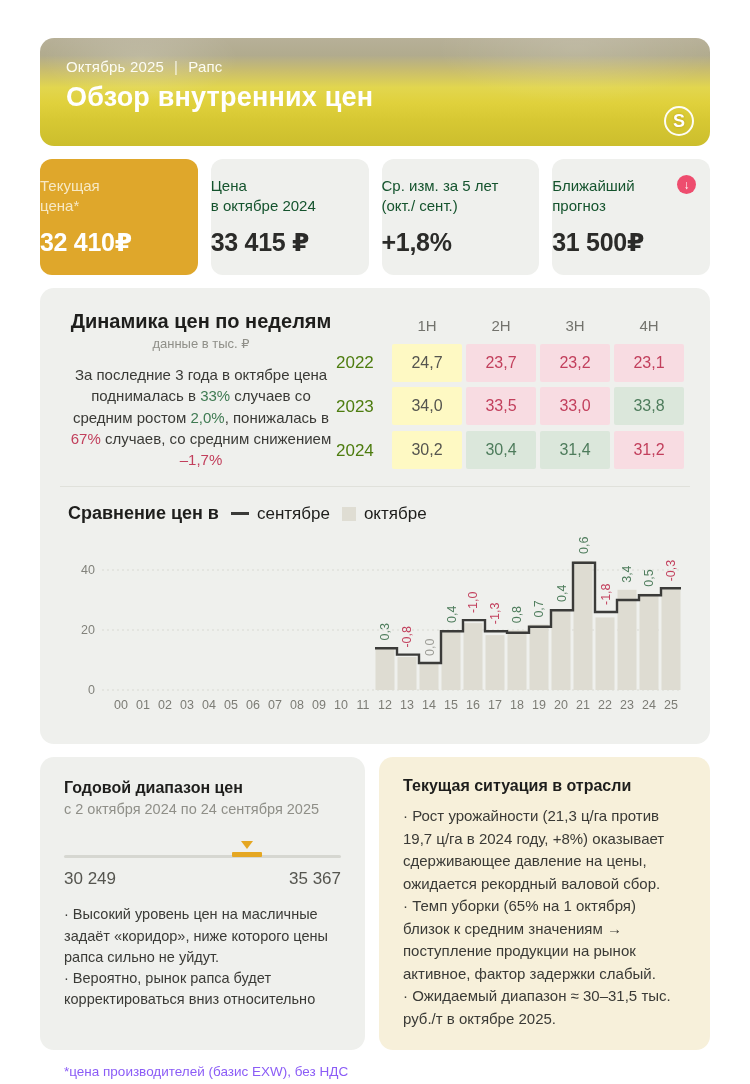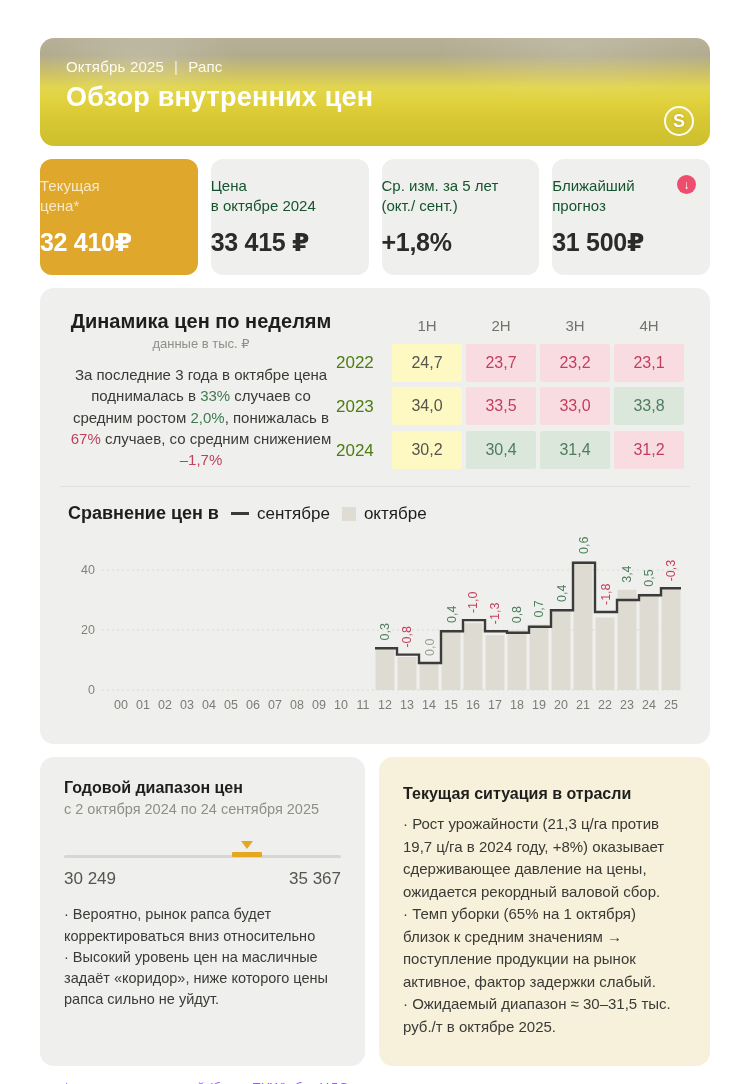--- a/index.html
+++ b/index.html
@@ -69,21 +69,21 @@
   .chart-title { font-weight:bold; }
   .legend-item { display:flex; align-items:center; gap:8px; font-size:17px; color:#1e1e1c; }
   .lg-line { width:18px; height:3px; background:#3b3b39; }
   .lg-square { width:14px; height:14px; background:#dfddd3; }
   .chart-wrap { margin-top:4px; }
   svg text { font-family:"Liberation Sans","DejaVu Sans",sans-serif; }
 
   
   .bottom-row { display:flex; gap:14px; margin-top:13px; align-items:stretch; }
   .range-panel { flex:0 0 325px; padding:22px 24px; }
-  .beige-panel { flex:1 1 auto; background:#f7f0da; padding:28px 24px; }
+  .beige-panel { flex:1 1 auto; background:#f7f0da; padding:20px 24px; }
   .card-title { font-size:16px; font-weight:bold; color:#1e1e1c; }
   .card-sub { margin-top:4px; font-size:14.5px; color:#8f8f88; }
   .range-track { position:relative; margin-top:38px; height:3px; background:#d6d7d1; border-radius:2px; }
   .range-marker { position:absolute; top:-14px; transform:translateX(-50%); display:flex; flex-direction:column; align-items:center; }
   .rm-tri { width:0; height:0; border-left:6px solid transparent; border-right:6px solid transparent; border-top:8px solid #e5a722; }
   .rm-dash { width:30px; height:5px; background:#e5a722; margin-top:3px; border-radius:1px; }
   .range-labels { display:flex; justify-content:space-between; margin-top:11px; font-size:17px; color:#55554f; }
   .bullets { margin-top:15px; }
   .bullet { font-size:14.5px; line-height:1.45; color:#3a3a36; }
   .beige-panel .bullet { font-size:15px; line-height:1.5; }
@@ -249,22 +249,22 @@
         <div class="range-marker" id="rangeMarker" style="left: 66%;">
           <div class="rm-tri"></div>
           <div class="rm-dash"></div>
         </div>
       </div>
       <div class="range-labels">
         <span>30 249</span>
         <span>35 367</span>
       </div>
       <div class="bullets" id="rangeBullets">
+          <div class="bullet">· Высокий уровень цен на масличные задаёт «коридор», ниже которого цены рапса сильно не уйдут.</div>
           <div class="bullet">· Вероятно, рынок рапса будет корректироваться вниз относительно</div>
-          <div class="bullet">· Высокий уровень цен на масличные задаёт «коридор», ниже которого цены рапса сильно не уйдут.</div>
         </div>
     </div>
 
     <div class="beige-panel panel">
       <div class="card-title">Текущая ситуация в отрасли</div>
       <div class="bullets" id="sitBullets">
           <div class="bullet">· Рост урожайности (21,3 ц/га против 19,7 ц/га в 2024 году, +8%) оказывает сдерживающее давление на цены, ожидается рекордный валовой сбор.</div>
           <div class="bullet">· Темп уборки (65% на 1 октября) близок к средним значениям → поступление продукции на рынок активное, фактор задержки слабый.</div>
           <div class="bullet">· Ожидаемый диапазон ≈ 30–31,5 тыс. руб./т в октябре 2025.</div>
         </div>

